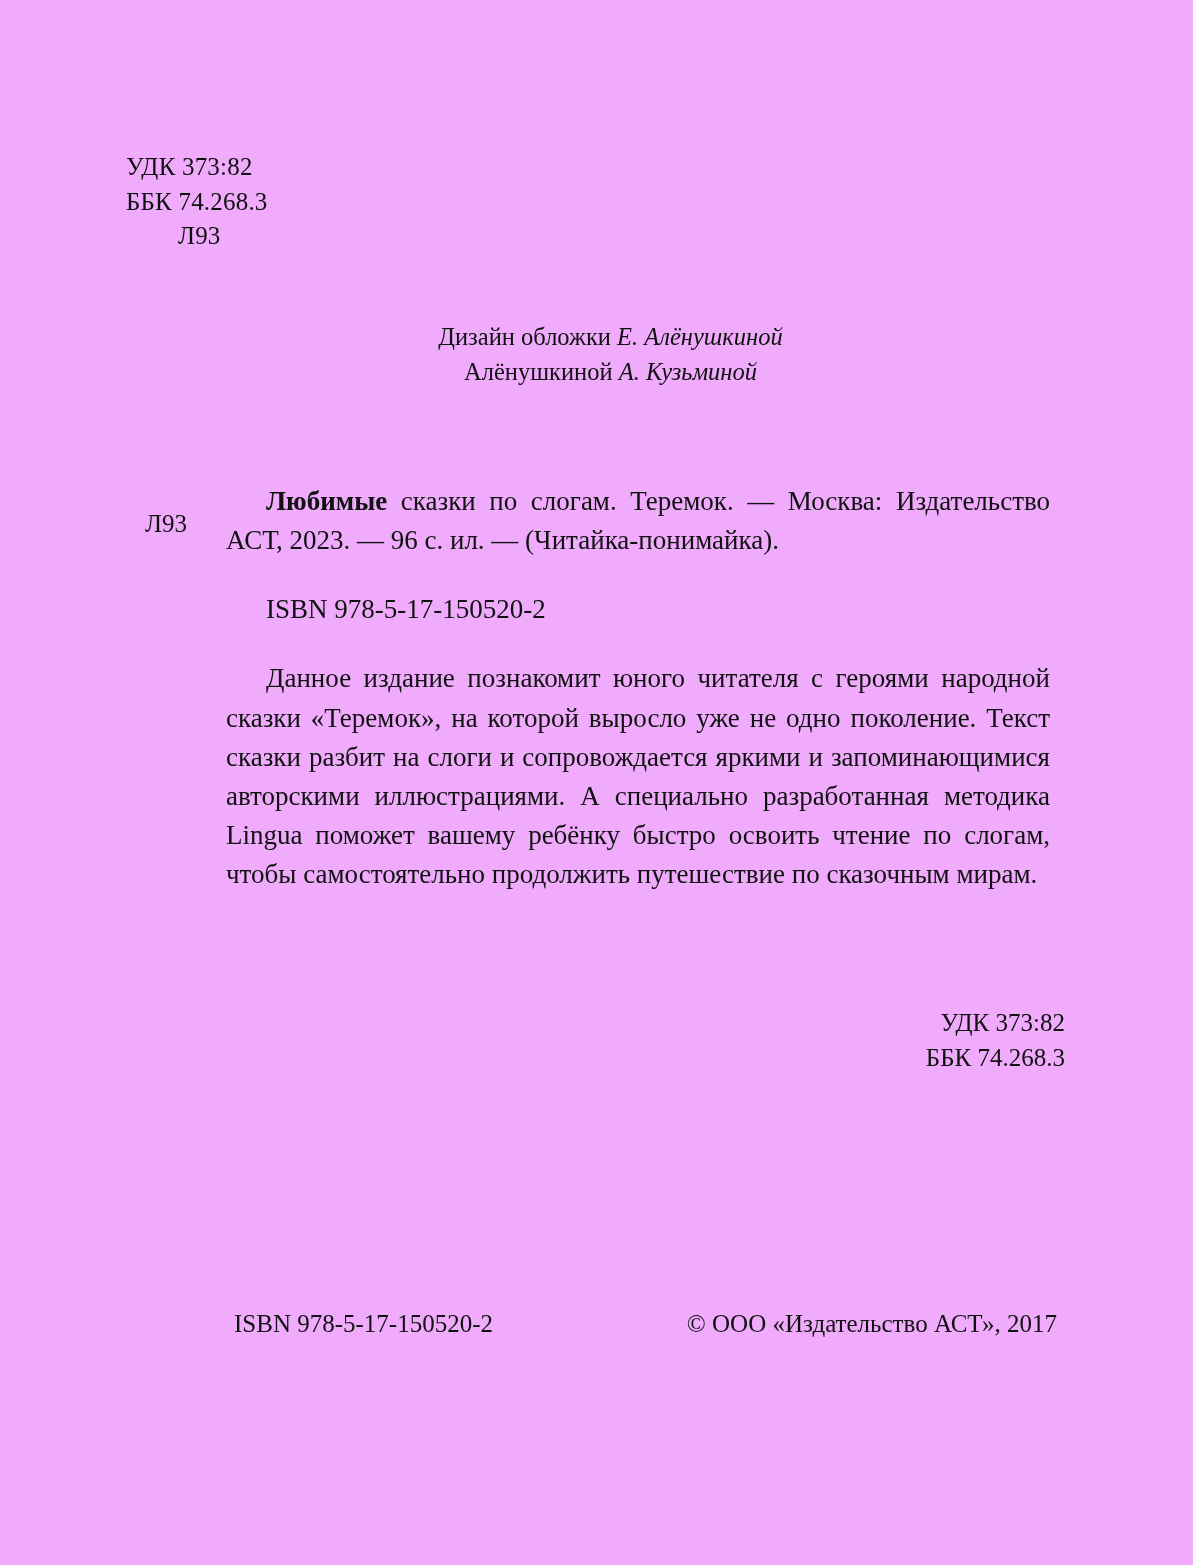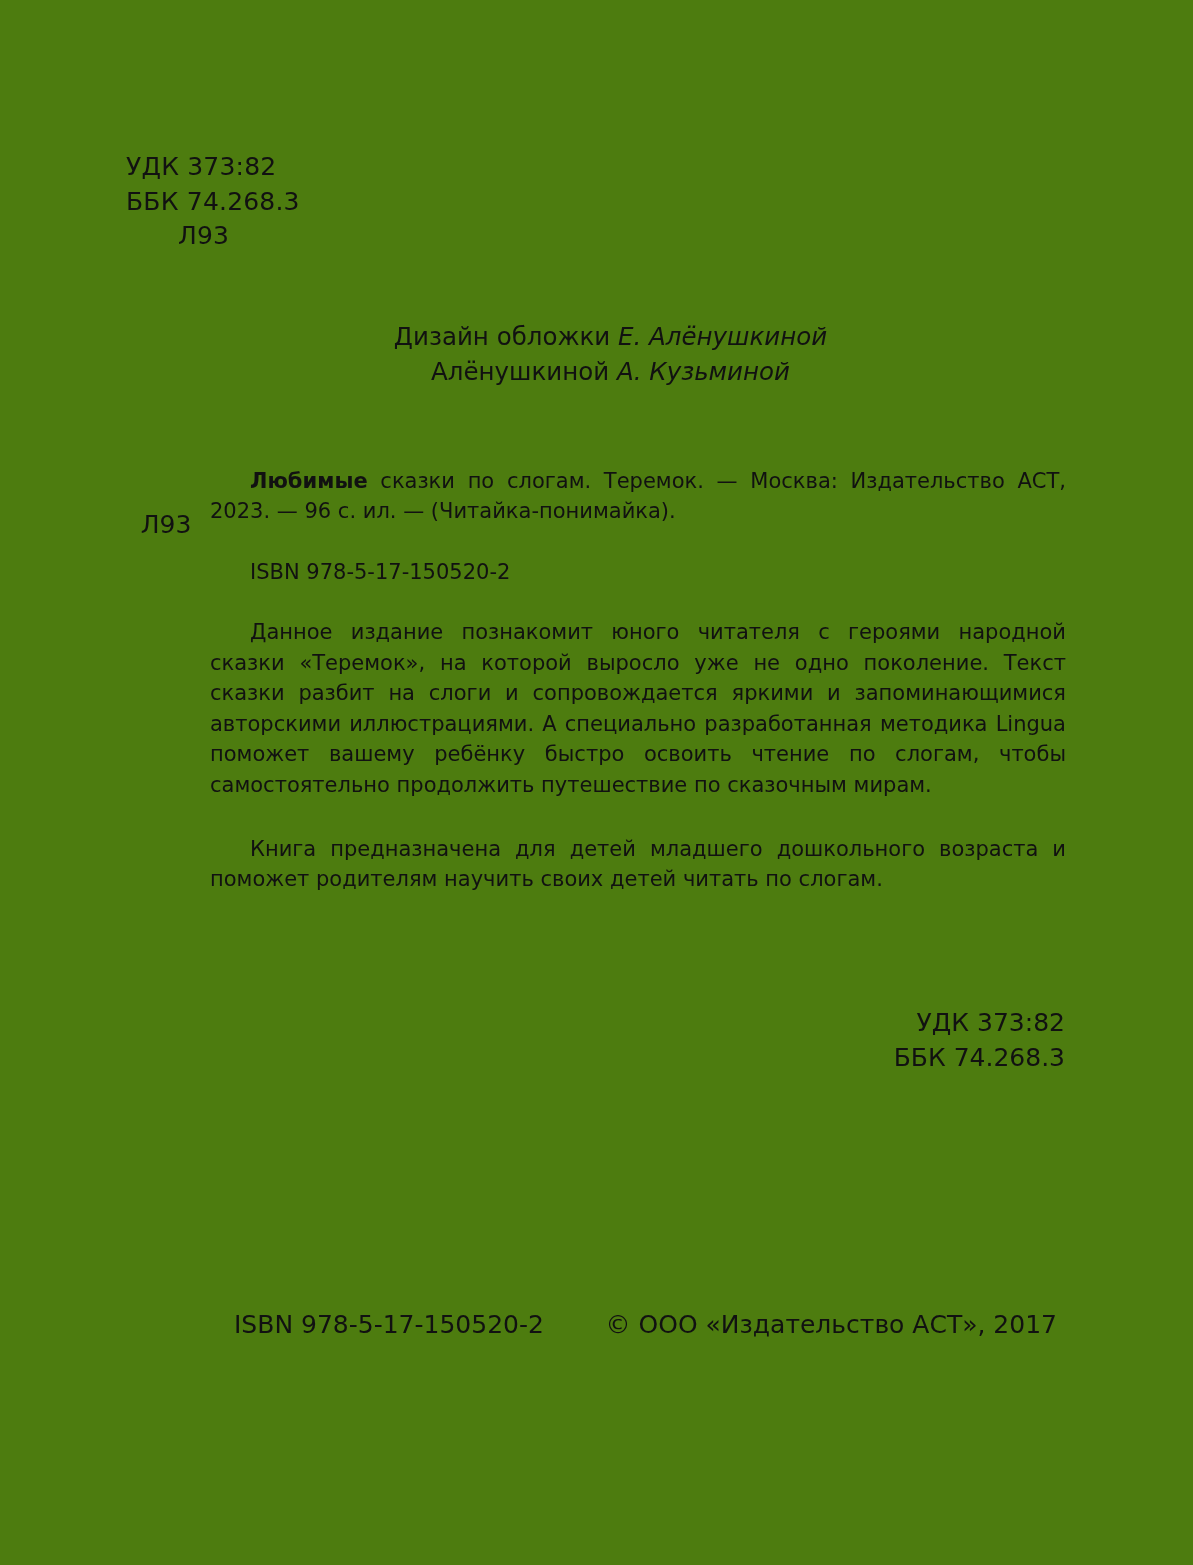--- a/index.html
+++ b/index.html
@@ -9,22 +9,23 @@
   }
   body {
     font-family: "DejaVu Sans", "Liberation Sans", sans-serif;
     color: #111111;
   }
   .page {
     position: relative;
     width: 1193px;
     height: 1565px;
     margin: 0 auto;
-    background: #4d7c0f;
+    background: #f0abfc;
     overflow: hidden;
+    font-family: Liberation Serif, serif;
   }
 
   
   .udk-block {
     position: absolute;
     left: 126px;
     top: 150px;
     font-size: 25px;
     line-height: 1.38;
     letter-spacing: 0.2px;
@@ -58,22 +59,22 @@
     top: 44px;
     width: 80px;
     text-align: center;
     font-size: 25px;
   }
   .record-body {
     margin-left: 84px;
     width: 856px;
   }
   .record-body p {
-    margin: 0;
-    font-size: 21px;
+    margin: 16px;
+    font-size: 27px;
     line-height: 1.45;
     text-align: justify;
     text-justify: inter-word;
   }
   .record-body p.first { text-indent: 40px; }
   .bold { font-weight: 700; }
 
   .isbn-line {
     margin-top: 30px !important;
     text-indent: 40px;
@@ -126,21 +127,20 @@
     <div><span>Дизайн обложки </span><span class="name">Е. Алёнушкиной</span></div>
     <div><span>Алёнушкиной </span><span class="name">А. Кузьминой</span></div>
   </div>
 
   <div class="record">
     <div class="record-code">Л93</div>
     <div class="record-body">
       <p class="first"><span class="bold">Любимые</span><span> сказки по слогам. Теремок. — Москва: Издательство АСТ, 2023. — 96 с. ил. — (Читайка-понимайка).</span></p>
       <p class="isbn-line">ISBN 978-5-17-150520-2</p>
       <p class="desc">Данное издание познакомит юного читателя с героями народной сказки «Теремок», на которой выросло уже не одно поколение. Текст сказки разбит на слоги и сопровождается яркими и запоминающимися авторскими иллюстрациями. А специально разработанная методика Lingua поможет вашему ребёнку быстро освоить чтение по слогам, чтобы самостоятельно продолжить путешествие по сказочным мирам.</p>
-      <p class="desc2">Книга предназначена для детей младшего дошкольного возраста и поможет родителям научить своих детей читать по слогам.</p>
     </div>
   </div>
 
   <div class="udk-bottom">
     <div>УДК 373:82</div>
     <div>ББК 74.268.3</div>
   </div>
 
   <div class="footer">
     <div class="isbn">ISBN 978-5-17-150520-2</div>

